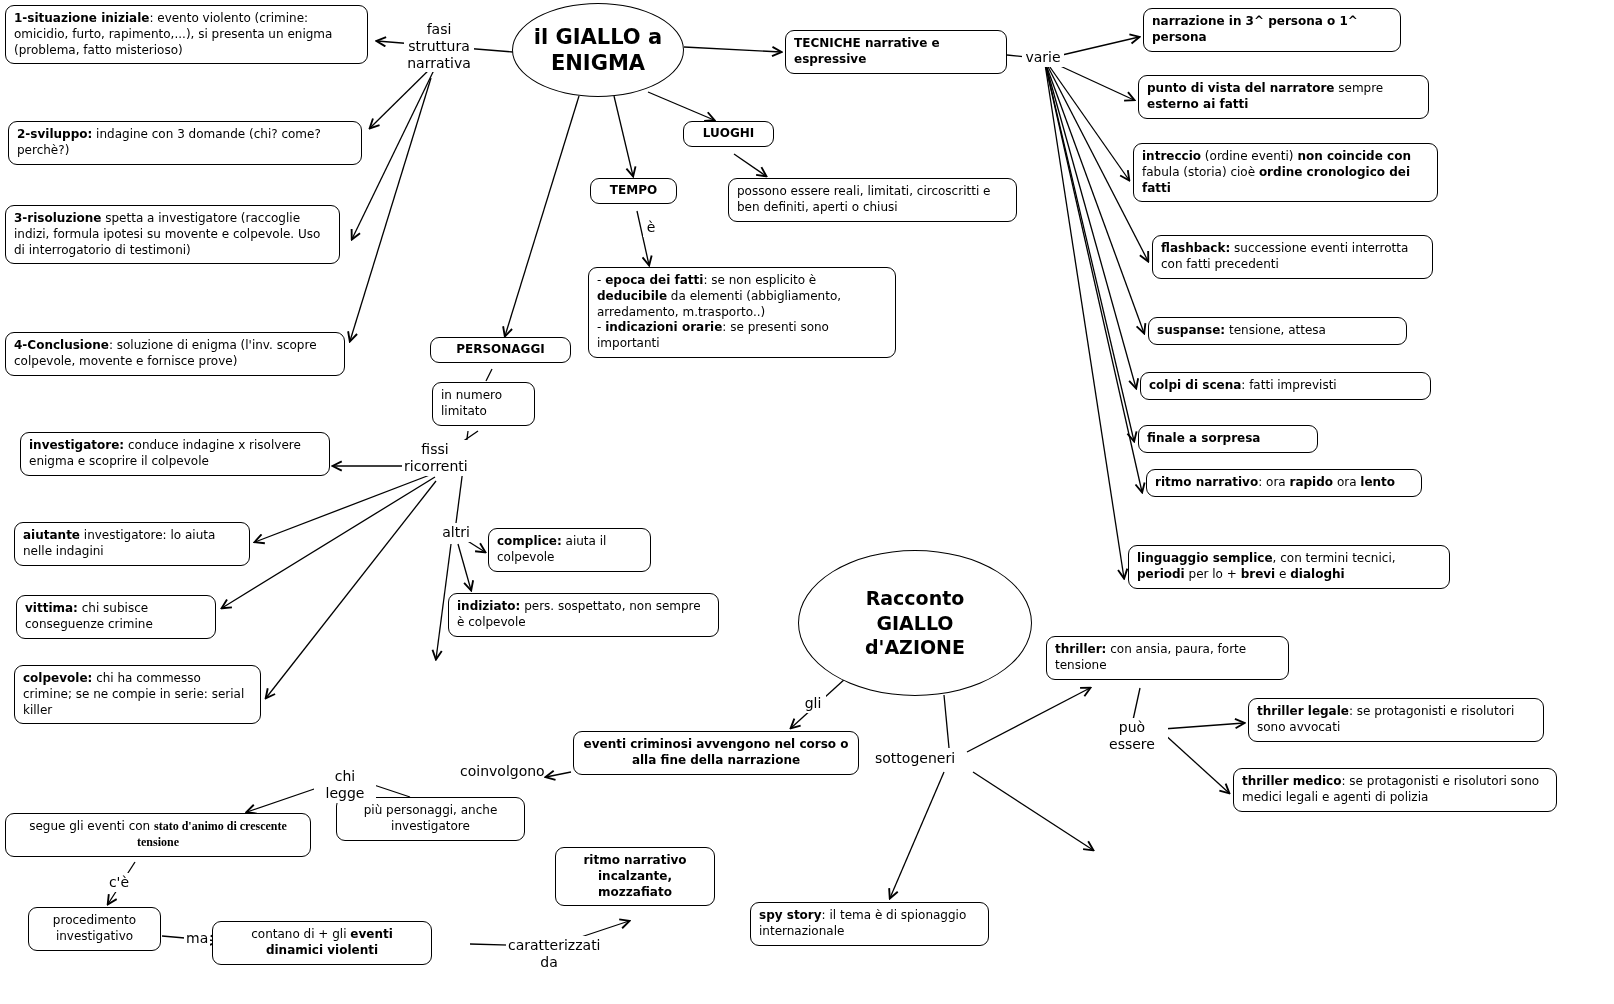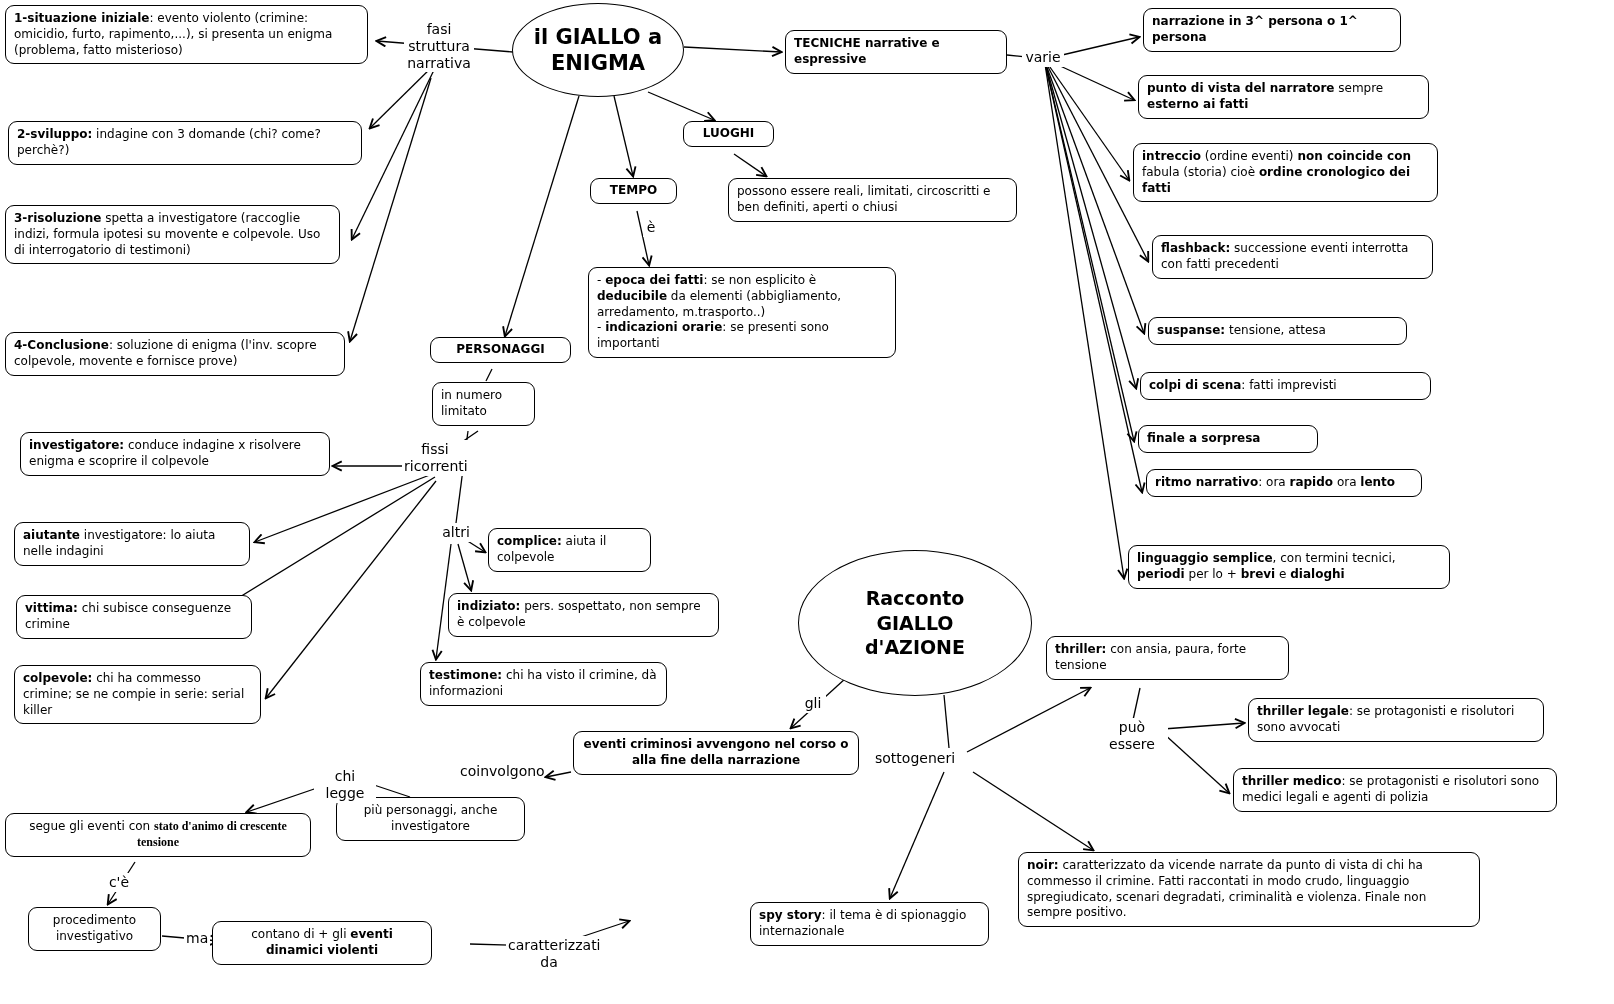--- a/index.html
+++ b/index.html
@@ -110,36 +110,35 @@
   <div class="node hdr" style="left:683px;top:121px;width:91px;"><span style="font-weight: bold;">LUOGHI</span></div>
   <div class="node" style="left:728px;top:178px;width:289px;"><span>possono essere reali, limitati, circoscritti e ben definiti, aperti o chiusi</span></div>
   <div class="node hdr" style="left:590px;top:178px;width:87px;"><span style="font-weight: bold;">TEMPO</span></div>
   <div class="node" style="left:588px;top:267px;width:308px;"><span>- </span><span style="font-weight: bold;">epoca dei fatti</span><span>: se non esplicito  è </span><span style="font-weight: bold;">deducibile</span><span> da elementi (abbigliamento, arredamento, m.trasporto..)
 - </span><span style="font-weight: bold;">indicazioni orarie</span><span>: se presenti sono importanti</span></div>
 
   <div class="node hdr" style="left:430px;top:337px;width:141px;"><span style="font-weight: bold;">PERSONAGGI</span></div>
   <div class="node" style="left:432px;top:382px;width:103px;"><span>in numero limitato</span></div>
   <div class="node" style="left:20px;top:432px;width:310px;"><span style="font-weight: bold;">investigatore:</span><span> conduce indagine x risolvere enigma e scoprire il colpevole</span></div>
   <div class="node" style="left:14px;top:522px;width:236px;"><span style="font-weight: bold;">aiutante</span><span> investigatore: lo aiuta nelle indagini</span></div>
-  <div class="node" style="left:16px;top:595px;width:236px;"><span style="font-weight: bold;">vittima:</span><span> chi subisce conseguenze crimine</span></div>
+  <div class="node" style="left:16px;top:595px;width:200px;"><span style="font-weight: bold;">vittima:</span><span> chi subisce conseguenze crimine</span></div>
   <div class="node" style="left:14px;top:665px;width:247px;"><span style="font-weight: bold;">colpevole:</span><span> chi ha commesso crimine; se ne compie in serie: serial killer</span></div>
   <div class="node" style="left:488px;top:528px;width:163px;"><span style="font-weight: bold;">complice:</span><span> aiuta il colpevole</span></div>
   <div class="node" style="left:448px;top:593px;width:271px;"><span style="font-weight: bold;">indiziato:</span><span> pers. sospettato, non sempre è colpevole</span></div>
-  <div class="node" style="left:420px;top:662px;width:247px;"><span style="font-weight: bold;">testimone:</span><span> chi ha visto il crimine, dà informazioni</span></div>
 
   <div class="node center" style="left:573px;top:731px;width:286px;"><span style="font-weight: bold;">eventi criminosi avvengono nel corso o alla fine della narrazione</span></div>
   <div class="node" style="left:1046px;top:636px;width:243px;"><span style="font-weight: bold;">thriller:</span><span> con ansia, paura, forte tensione</span></div>
   <div class="node" style="left:1248px;top:698px;width:296px;"><span style="font-weight: bold;">thriller legale</span><span>: se protagonisti e risolutori sono avvocati</span></div>
   <div class="node" style="left:1233px;top:768px;width:324px;"><span style="font-weight: bold;">thriller medico</span><span>: se protagonisti e risolutori sono medici legali e agenti di polizia</span></div>
-  <div class="node" style="left:1018px;top:852px;width:462px;"><span style="font-weight: bold;">noir:</span><span> caratterizzato da vicende narrate da punto di vista di chi ha commesso il crimine. Fatti raccontati in modo crudo, linguaggio spregiudicato, scenari degradati, criminalità e violenza. Finale non sempre positivo.</span></div>
   <div class="node" style="left:750px;top:902px;width:239px;"><span style="font-weight: bold;">spy story</span><span>: il tema è di spionaggio internazionale</span></div>
   <div class="node center" style="left:336px;top:797px;width:189px;"><span>più personaggi, anche investigatore</span></div>
   <div class="node center" style="left:5px;top:813px;width:306px;"><span>segue gli eventi con </span><span style="font-weight: bold; font-family: Liberation Serif, serif;">stato d'animo di crescente tensione</span></div>
   <div class="node center" style="left:28px;top:907px;width:133px;"><span>procedimento investigativo</span></div>
   <div class="node center" style="left:212px;top:921px;width:220px;"><span>contano di + gli </span><span style="font-weight: bold;">eventi dinamici violenti</span></div>
+  <div class="node center" style="left:555px;top:847px;width:160px;"><span style="font-weight: bold;">ritmo narrativo incalzante, mozzafiato</span></div>
 
   <div class="lbl" style="left:404px;top:20px;width:70px;">fasi
 struttura
 narrativa</div>
   <div class="lbl" style="left:1022px;top:48px;width:42px;">varie</div>
   <div class="lbl" style="left:643px;top:218px;width:16px;">è</div>
   <div class="lbl" style="left:402px;top:440px;width:66px;">fissi
 ricorrenti</div>
   <div class="lbl" style="left:438px;top:523px;width:36px;">altri</div>
   <div class="lbl" style="left:800px;top:694px;width:26px;">gli</div>

